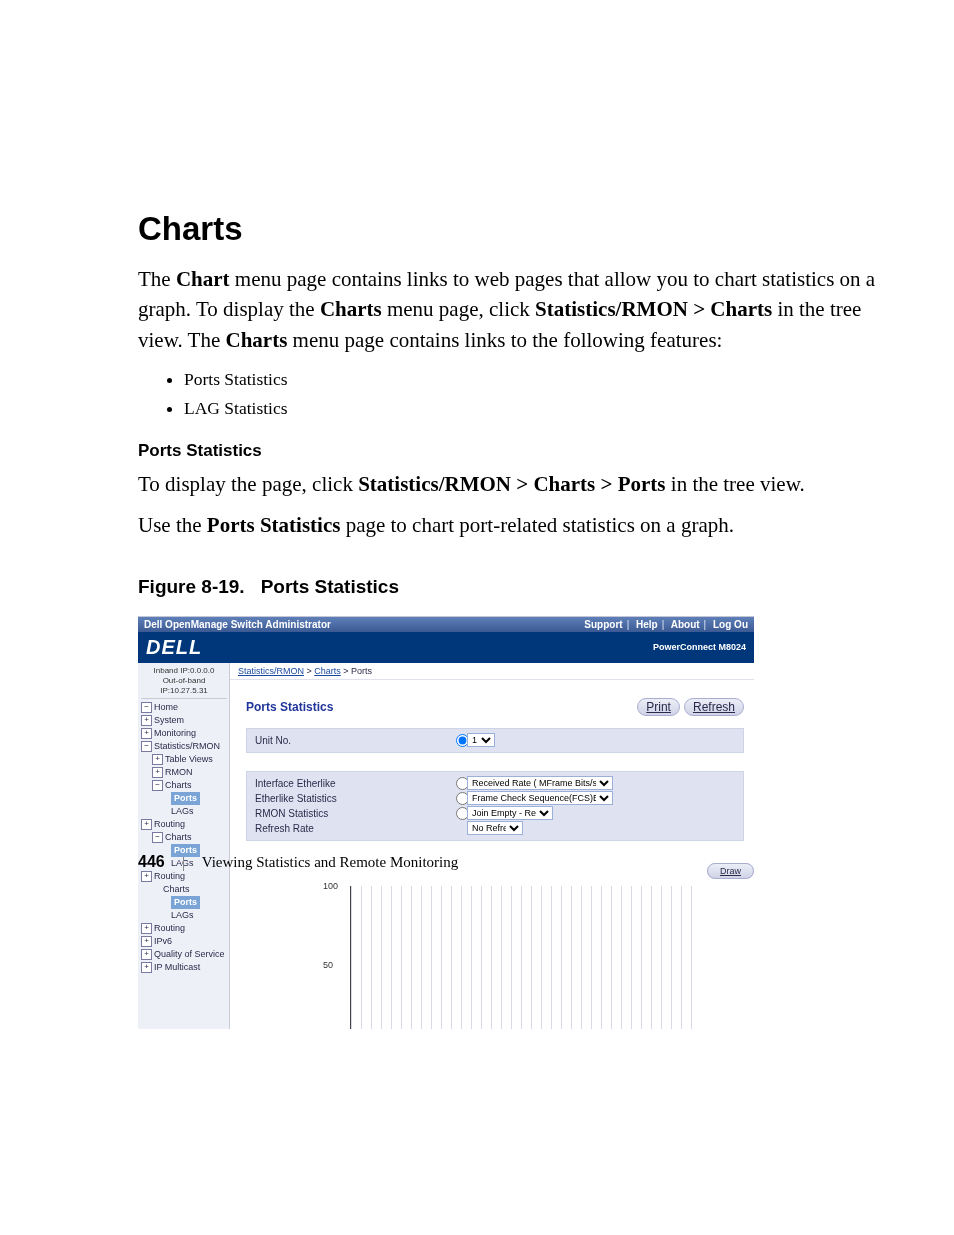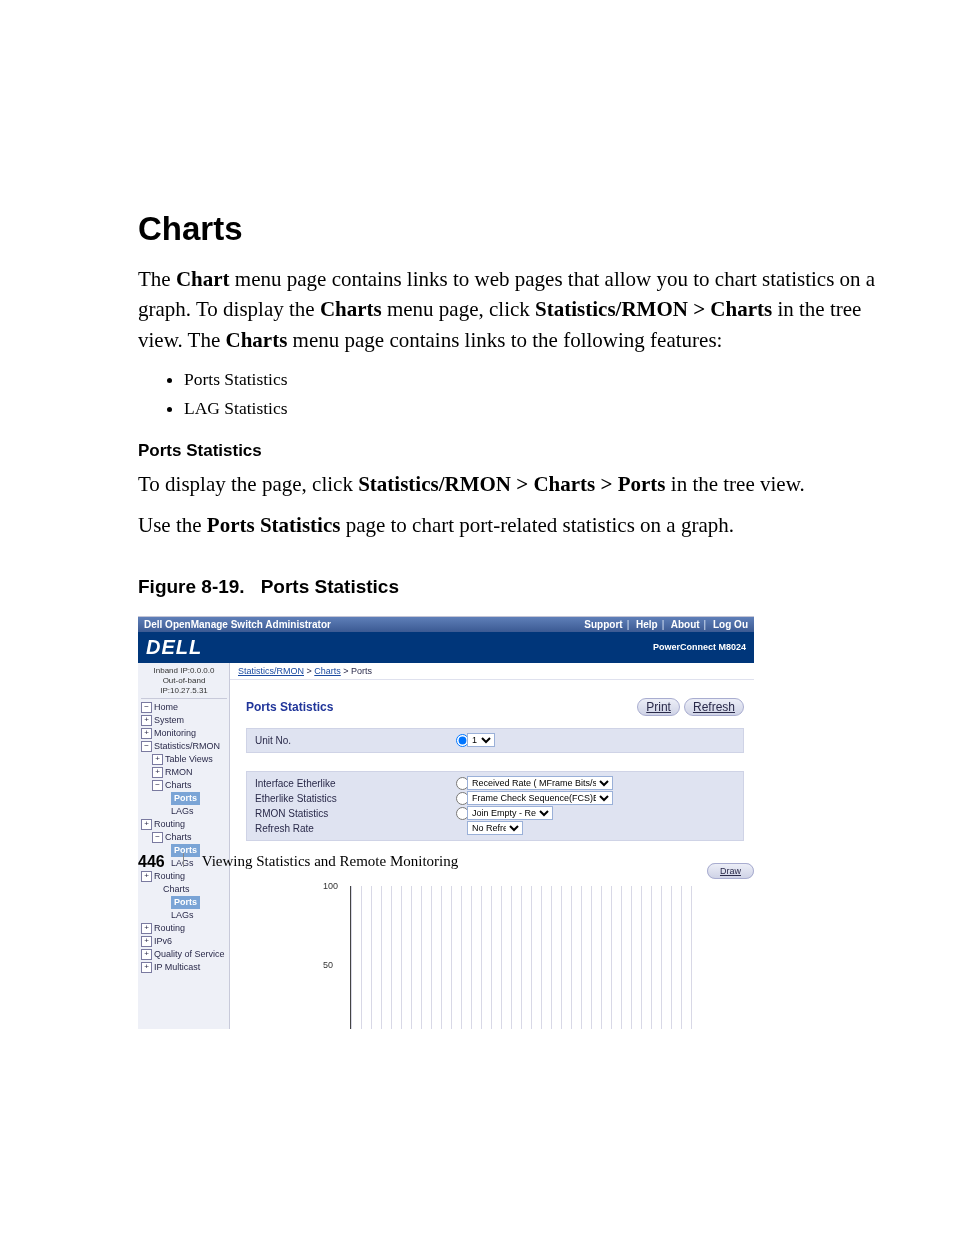--- a/index.html
+++ b/index.html
@@ -41,21 +41,21 @@
   .frow{display:flex;align-items:center;height:15px;font-size:10px}
   .frow .lab{width:196px;color:#2a2a4a}
   .frow .rad{width:16px}
   .frow select{font-size:9px;height:14px;border:1px solid #9ab0d8;background:#fff}
   .drawrow{text-align:right;margin:24px 0 8px 0}
   .drawbtn{background:linear-gradient(#eceef7,#cfd3e6);border:1px solid #a9add0;border-radius:10px;font-size:9px;padding:2px 12px;text-decoration:underline}
   .chart{position:relative;margin:10px 0 0 120px;width:350px;height:160px;border-left:1px solid #444;border-bottom:1px solid #444}
   .chart .yt{position:absolute;left:-28px;font-size:9px;color:#333}
   .chart .grid{position:absolute;inset:0;background:repeating-linear-gradient(to right,#d8d8e6 0,#d8d8e6 1px,transparent 1px,transparent 10px)}
   
-  .footer{position:absolute;left:138px;bottom:158px;font-size:15px;font-family:"Times New Roman",serif;display:flex;align-items:flex-start;gap:18px}
+  .footer{position:absolute;left:138px;bottom:158px;font-size:15px;font-family:"Times New Roman",serif;display:flex;align-items:flex-end;gap:18px}
   .footer .pn{font-family:Arial,Helvetica,sans-serif;font-weight:700;font-size:16px}
   .footer .sep{border-left:1px solid #888;height:14px}
 </style>
 </head>
 <body>
 
 <div class="page">
 
   <h1>Charts</h1>
 

